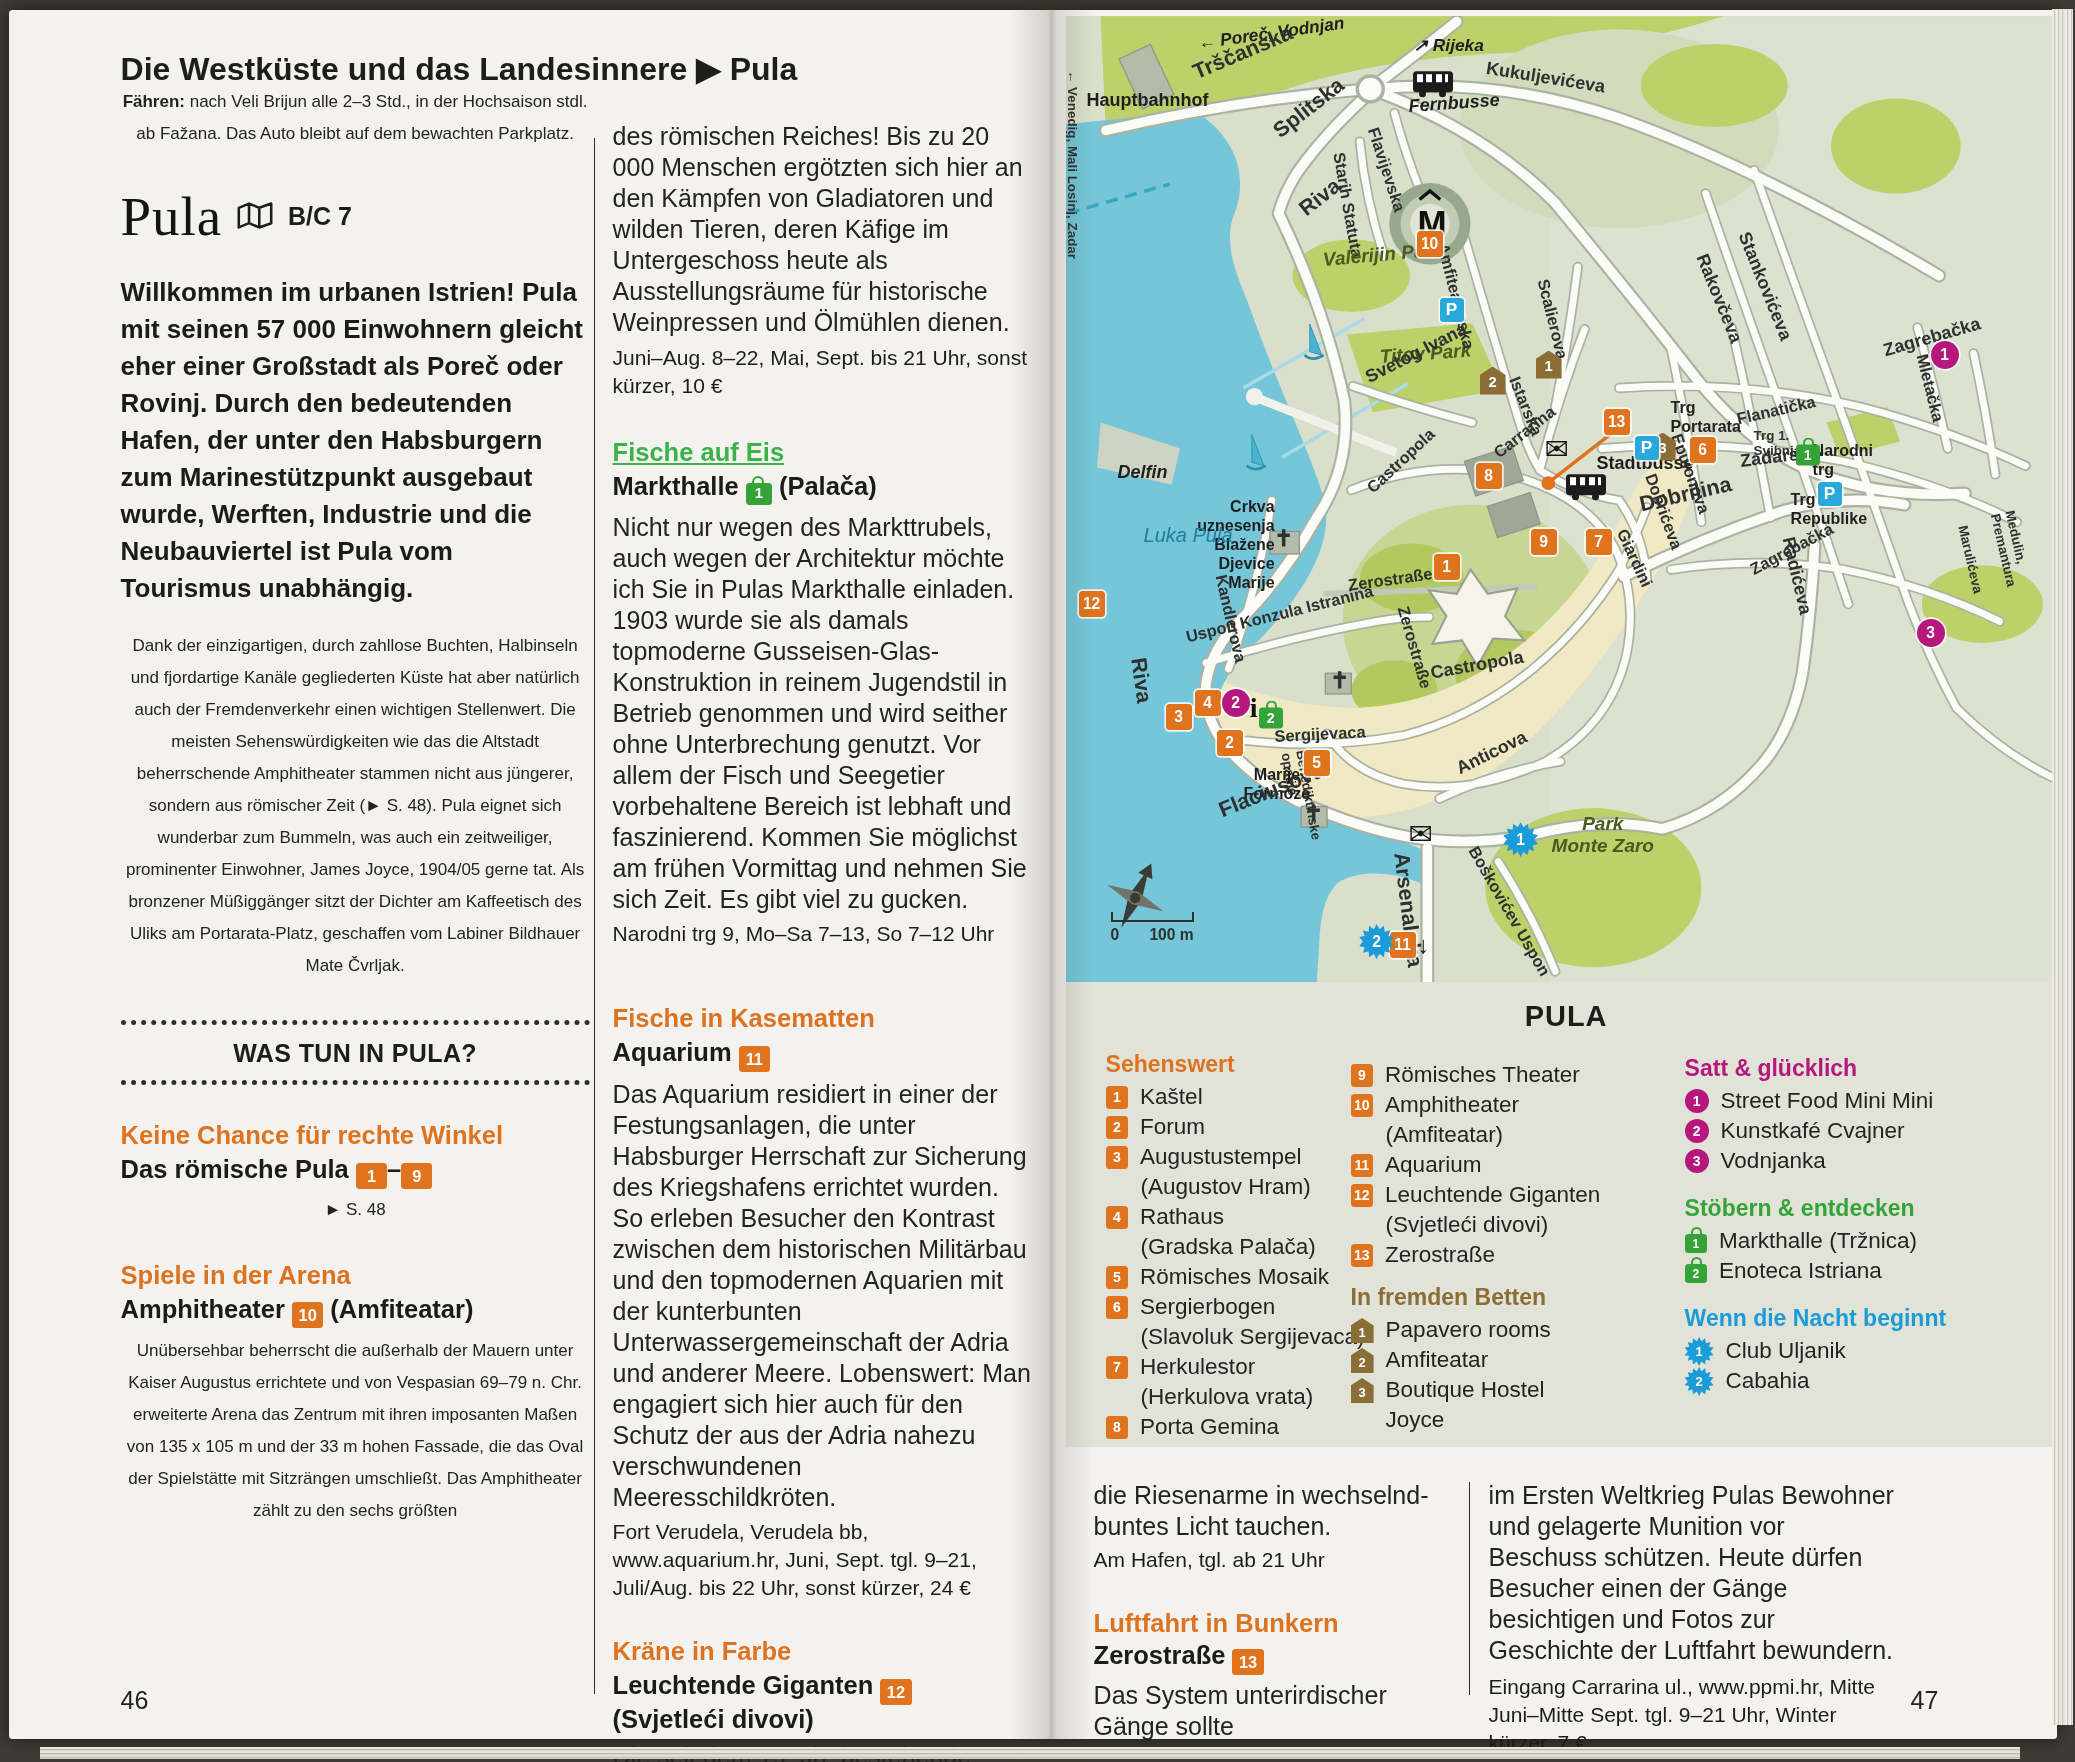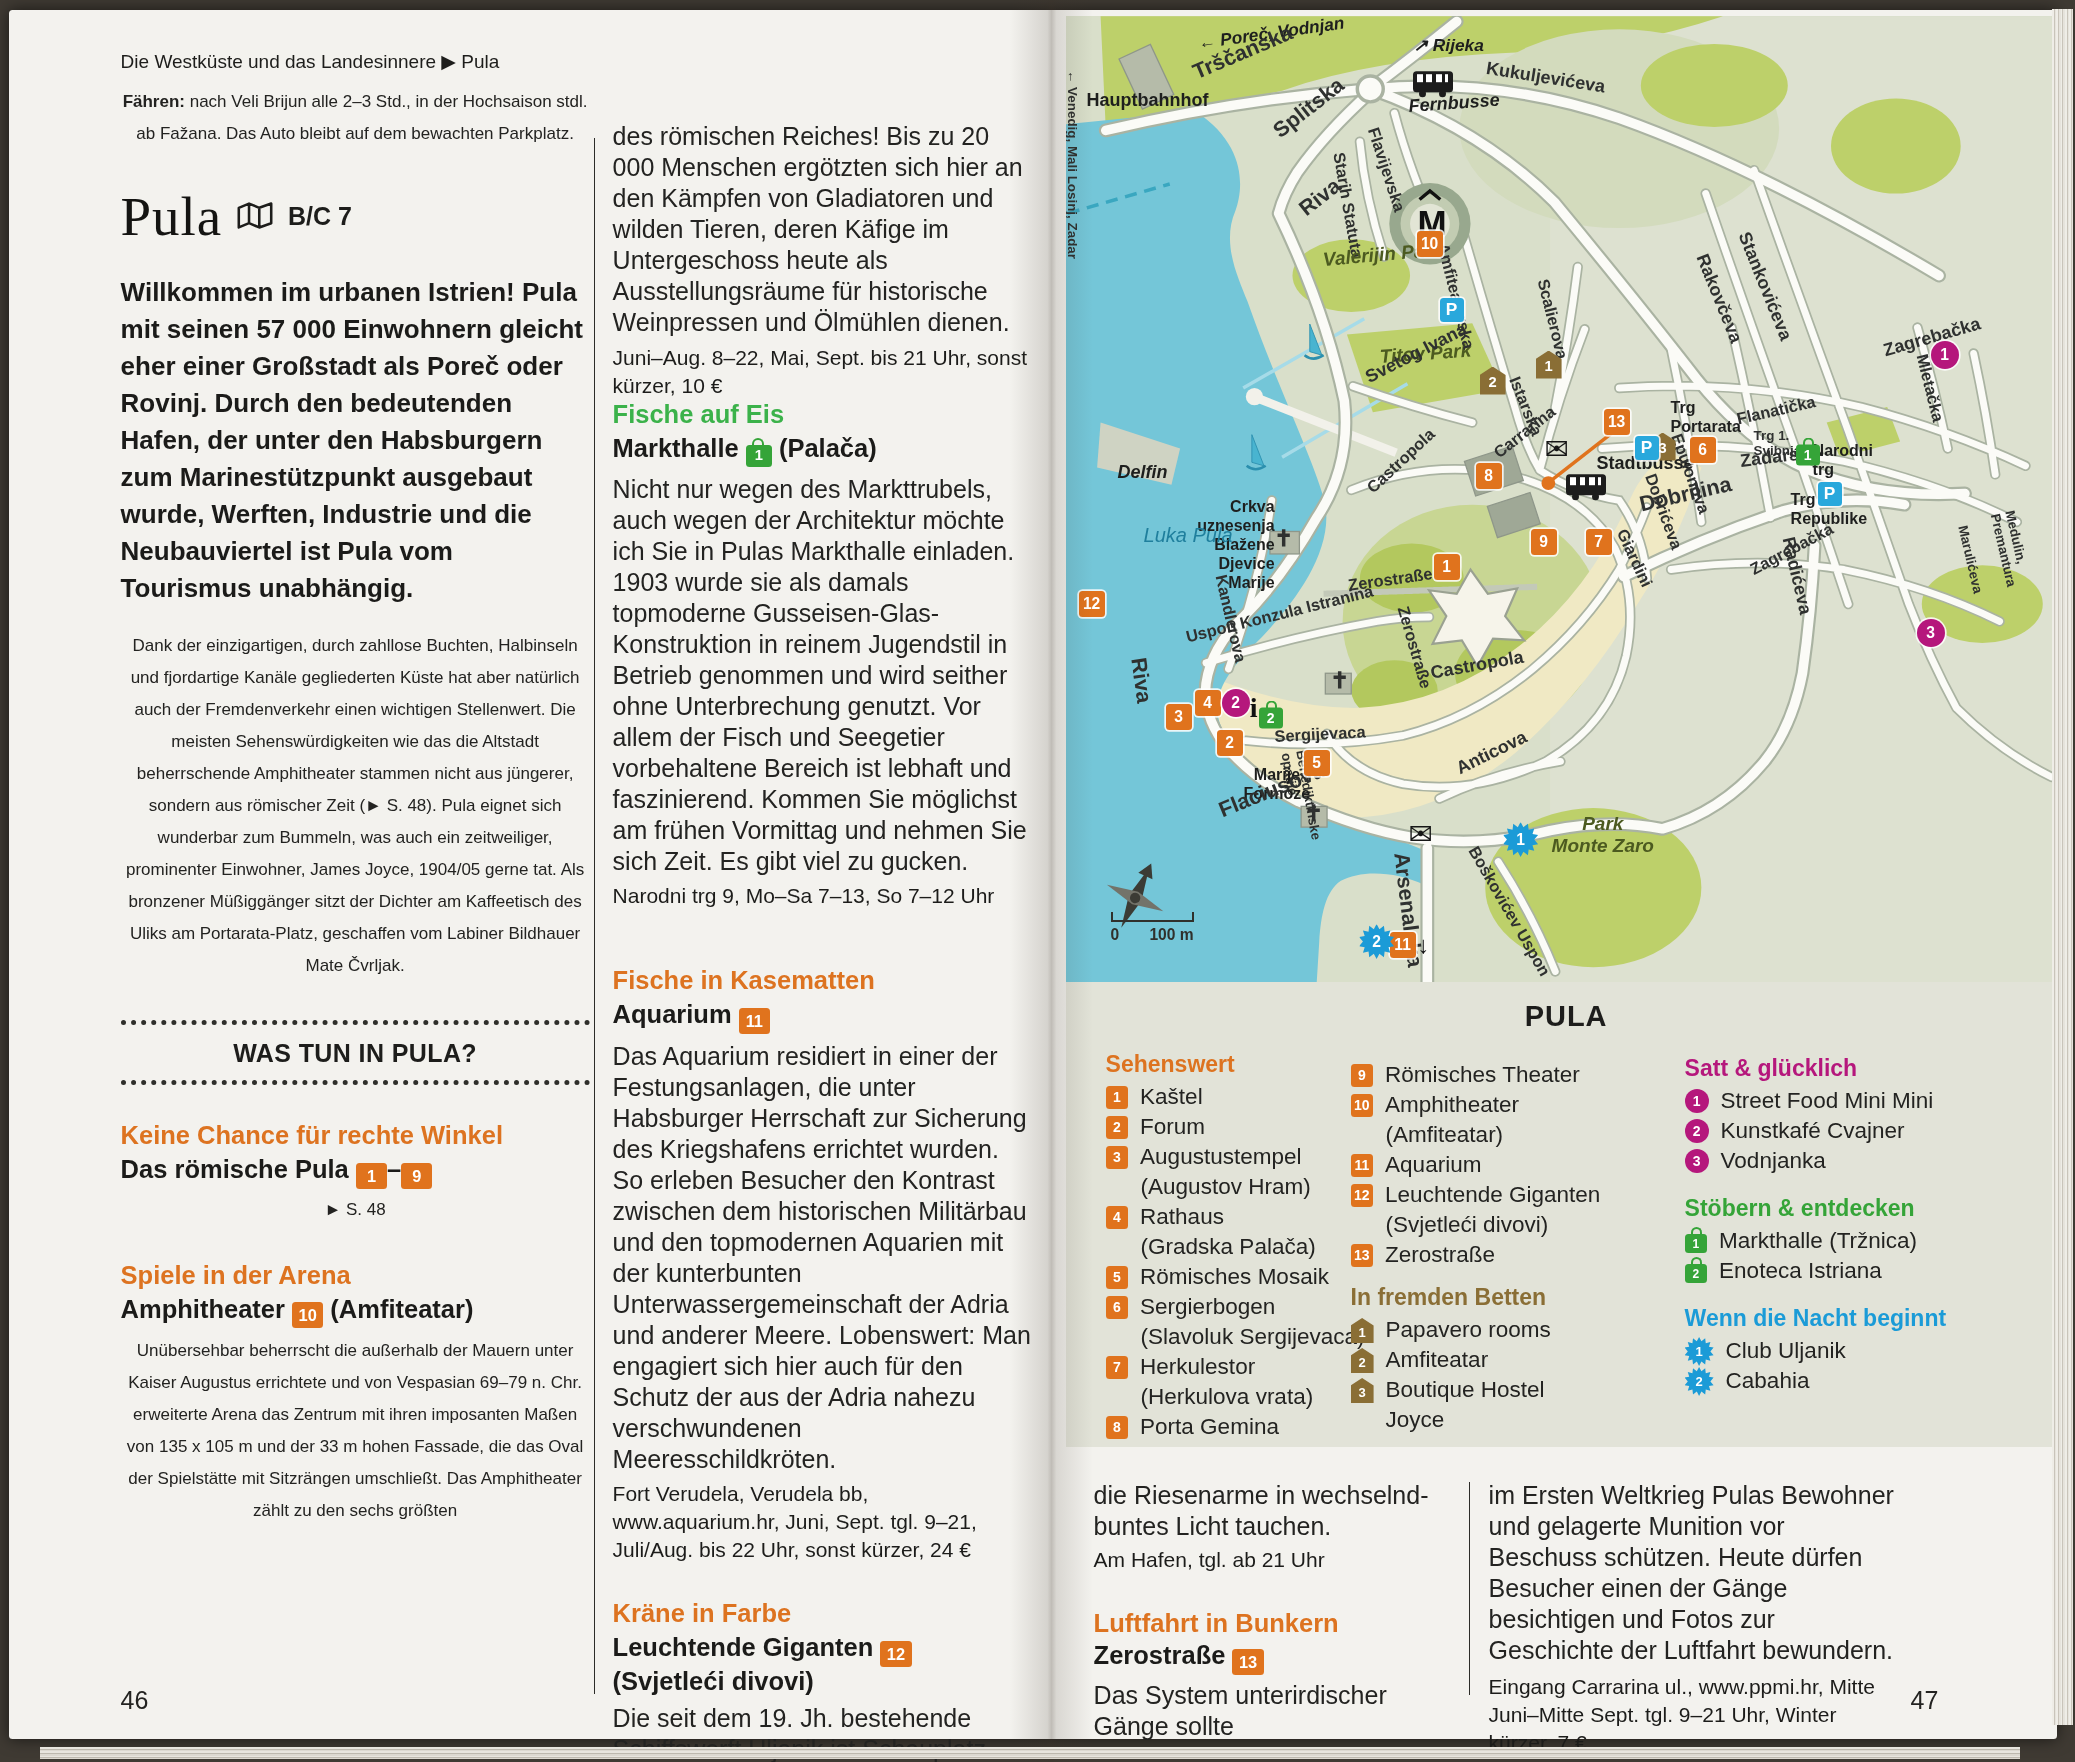--- a/index.html
+++ b/index.html
@@ -105,21 +105,21 @@
   #scalebar{position:absolute;left:45px;top:896px;width:83px;}
   #scalebar .bar{height:8.6px;border-bottom:2.6px solid #30302c;border-left:2.6px solid #30302c;border-right:2.6px solid #30302c;}
   #scalebar .lbls{display:flex;justify-content:space-between;font-size:15.6px;font-weight:bold;color:#30302c;margin-top:3.5px;}
 </style>
 </head>
 <body>
 
 <div id="stage">
   <div id="spread">
 
-    <div class="abs" style="left:112px;top:40px;font-size:19px;font-weight:normal;">
+    <div class="abs" style="left:112px;top:40px;font-size:32px;font-weight:bold;">
       <span>Die Westküste und das Landesinnere</span>
       <span>▶</span>
       <span>Pula</span>
     </div>
 
     <div class="vrule" style="left:585px;top:128px;height:1556px;"></div>
 
     <div class="abs" style="left:112px;top:76px;width:469px;">
       <p class="body-txt"><b>Fähren:</b><span> nach Veli Brijun alle 2–3 Std., in der Hochsaison stdl. ab Fažana. Das Auto bleibt auf dem bewachten Parkplatz.</span></p>
 
@@ -153,21 +153,21 @@
       </p>
       <p class="body-txt" style="margin-top:7px;">Unübersehbar beherrscht die außerhalb der Mauern unter Kaiser Augustus errichtete und von Vespasian 69–79 n. Chr. erweiterte Arena das Zentrum mit ihren imposanten Maßen von 135 x 105 m und der 33 m hohen Fassade, die das Oval der Spielstätte mit Sitzrängen umschließt. Das Amphitheater zählt zu den sechs größten</p>
     </div>
 
     <div class="abs pgnum" style="left:112px;top:1676px;">46</div>
 
     <div class="abs" style="left:604px;top:111px;width:419px;">
       <p class="body-txt2">des römischen Reiches! Bis zu 20 000 Menschen ergötzten sich hier an den Kämpfen von Gladiatoren und wilden Tieren, deren Käfige im Untergeschoss heute als Ausstellungsräume für historische Weinpressen und Ölmühlen dienen.</p>
       <p class="info" style="margin-top:5.2px;">Juni–Aug. 8–22, Mai, Sept. bis 21 Uhr, sonst kürzer, 10 €</p>
 
-      <p class="h-green" style="">Fische auf Eis</p>
+      <p class="h-green" style="margin-top:38px;text-decoration:underline;">Fische auf Eis</p>
       <p class="h-bold" style="margin-top:5.2px;">
         <span>Markthalle</span>
         <span class="tbag">1</span>
         <span>(Palača)</span>
       </p>
       <p class="body-txt2" style="margin-top:7px;">Nicht nur wegen des Markttrubels, auch wegen der Architektur möchte ich Sie in Pulas Markthalle einladen. 1903 wurde sie als damals topmoderne Gusseisen-Glas-Konstruktion in reinem Jugendstil in Betrieb genommen und wird seither ohne Unterbrechung genutzt. Vor allem der Fisch und Seegetier vorbehaltene Bereich ist lebhaft und faszinierend. Kommen Sie möglichst am frühen Vormittag und nehmen Sie sich Zeit. Es gibt viel zu gucken.</p>
       <p class="info" style="margin-top:5.2px;">Narodni trg 9, Mo–Sa 7–13, So 7–12 Uhr</p>
 
       <p class="h-orange" style="margin-top:56px;">Fische in Kasematten</p>
       <p class="h-bold" style="margin-top:5.2px;">

